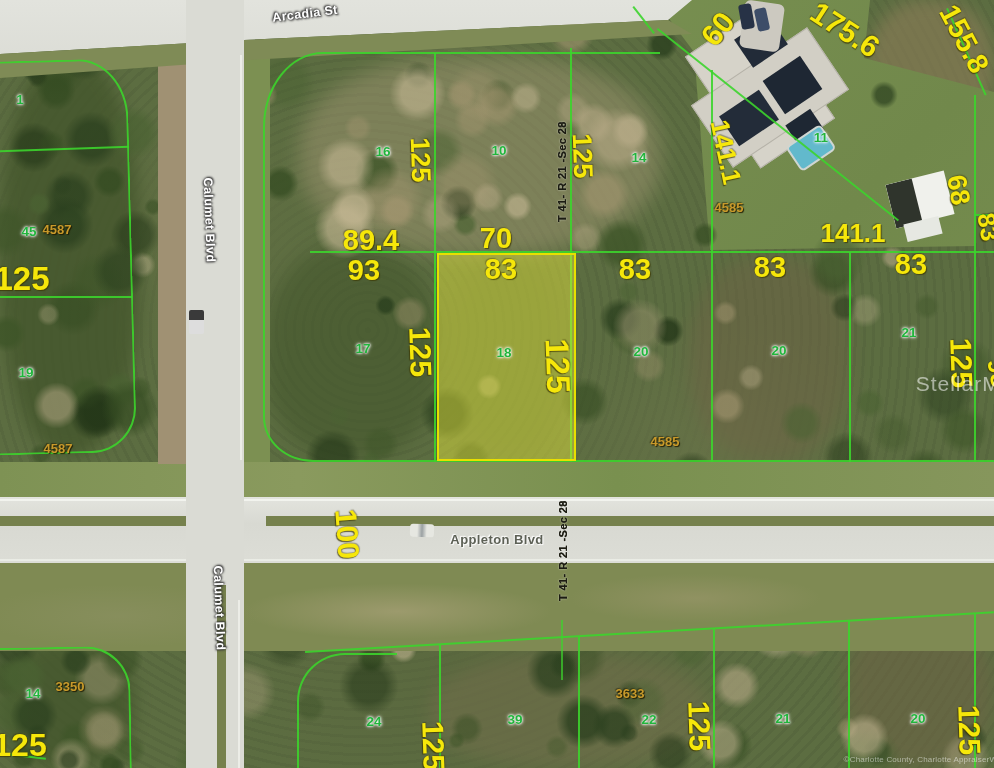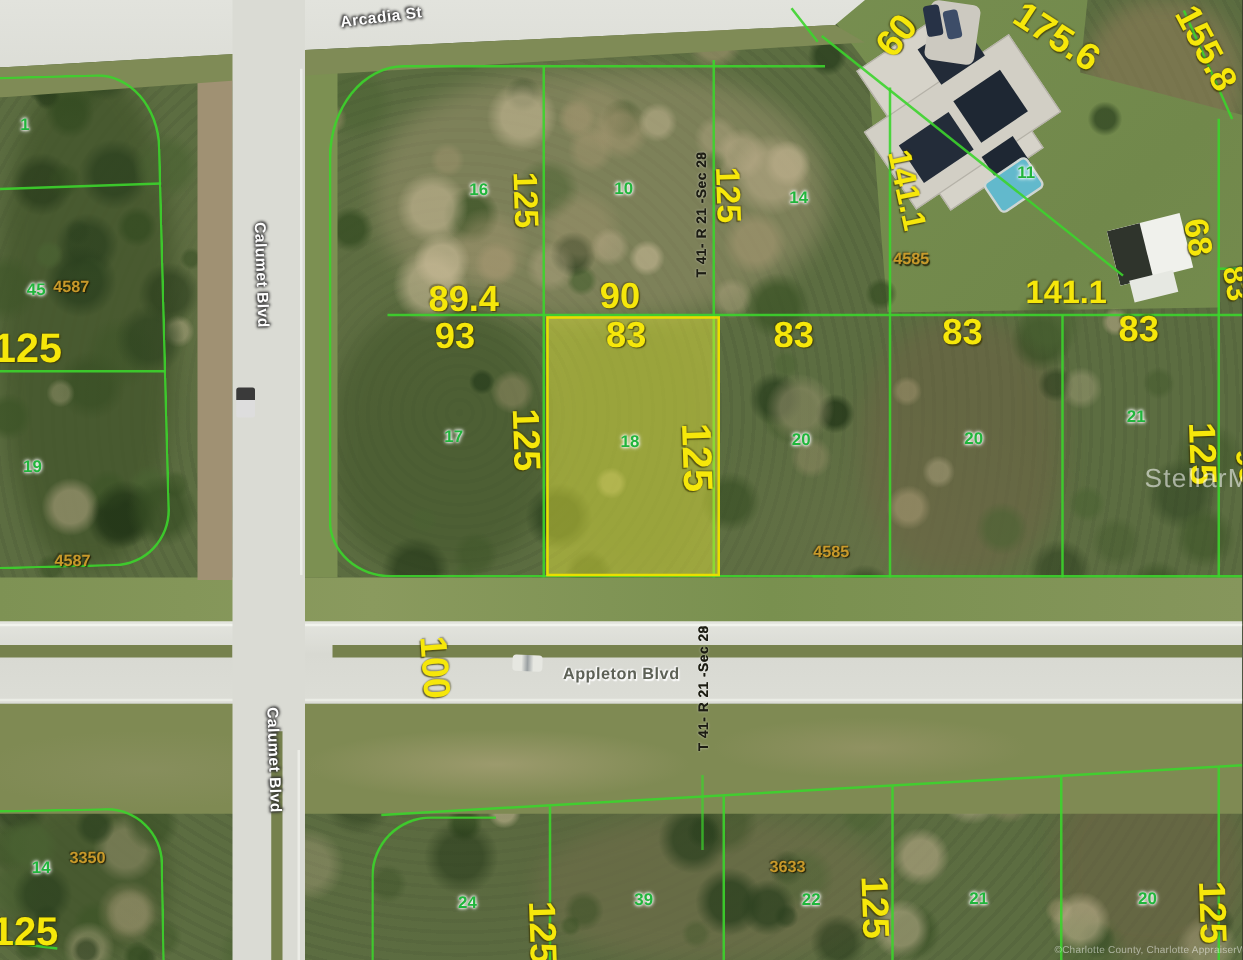--- a/index.html
+++ b/index.html
@@ -345,21 +345,21 @@
       <div class="lbl street street-light" style="left: 219px; top: 608px; transform: translate(-50%, -50%) rotate(88deg);">Calumet Blvd</div>
       <div class="lbl street street-dark" style="left: 497px; top: 539px; transform: translate(-50%, -50%) rotate(0deg);">Appleton Blvd</div>
       <div class="lbl dim" style="font-size: 30px; left: 845px; top: 30px; transform: translate(-50%, -50%) rotate(33deg);">175.6</div>
       <div class="lbl dim" style="font-size: 30px; left: 718px; top: 29px; transform: translate(-50%, -50%) rotate(-52deg);">60</div>
       <div class="lbl dim" style="font-size: 29px; left: 964px; top: 39px; transform: translate(-50%, -50%) rotate(62deg);">155.8</div>
       <div class="lbl dim" style="font-size: 26px; left: 726px; top: 152px; transform: translate(-50%, -50%) rotate(78deg);">141.1</div>
       <div class="lbl dim" style="font-size: 26px; left: 853px; top: 233px; transform: translate(-50%, -50%) rotate(0deg);">141.1</div>
       <div class="lbl dim" style="font-size: 27px; left: 958px; top: 190px; transform: translate(-50%, -50%) rotate(80deg);">68</div>
       <div class="lbl dim" style="font-size: 25px; left: 988px; top: 227px; transform: translate(-50%, -50%) rotate(80deg);">83</div>
       <div class="lbl dim" style="font-size: 29px; left: 371px; top: 240px; transform: translate(-50%, -50%) rotate(0deg);">89.4</div>
-      <div class="lbl dim" style="font-size: 29px; left: 496px; top: 238px; transform: translate(-50%, -50%) rotate(0deg);">90</div>
+      <div class="lbl dim" style="font-size: 29px; left: 496px; top: 238px; transform: translate(-50%, -50%) rotate(0deg);">70</div>
       <div class="lbl dim" style="font-size: 29px; left: 364px; top: 270px; transform: translate(-50%, -50%) rotate(0deg);">93</div>
       <div class="lbl dim" style="font-size: 29px; left: 501px; top: 269px; transform: translate(-50%, -50%) rotate(0deg);">83</div>
       <div class="lbl dim" style="font-size: 29px; left: 635px; top: 269px; transform: translate(-50%, -50%) rotate(0deg);">83</div>
       <div class="lbl dim" style="font-size: 29px; left: 770px; top: 267px; transform: translate(-50%, -50%) rotate(0deg);">83</div>
       <div class="lbl dim" style="font-size: 29px; left: 911px; top: 264px; transform: translate(-50%, -50%) rotate(0deg);">83</div>
       <div class="lbl dim" style="font-size: 27px; left: 420px; top: 160px; transform: translate(-50%, -50%) rotate(88deg);">125</div>
       <div class="lbl dim" style="font-size: 27px; left: 582px; top: 156px; transform: translate(-50%, -50%) rotate(88deg);">125</div>
       <div class="lbl dim" style="font-size: 30px; left: 420px; top: 352px; transform: translate(-50%, -50%) rotate(88deg);">125</div>
       <div class="lbl dim" style="font-size: 33px; left: 558px; top: 366px; transform: translate(-50%, -50%) rotate(88deg);">125</div>
       <div class="lbl dim" style="font-size: 30px; left: 961px; top: 363px; transform: translate(-50%, -50%) rotate(88deg);">125</div>

